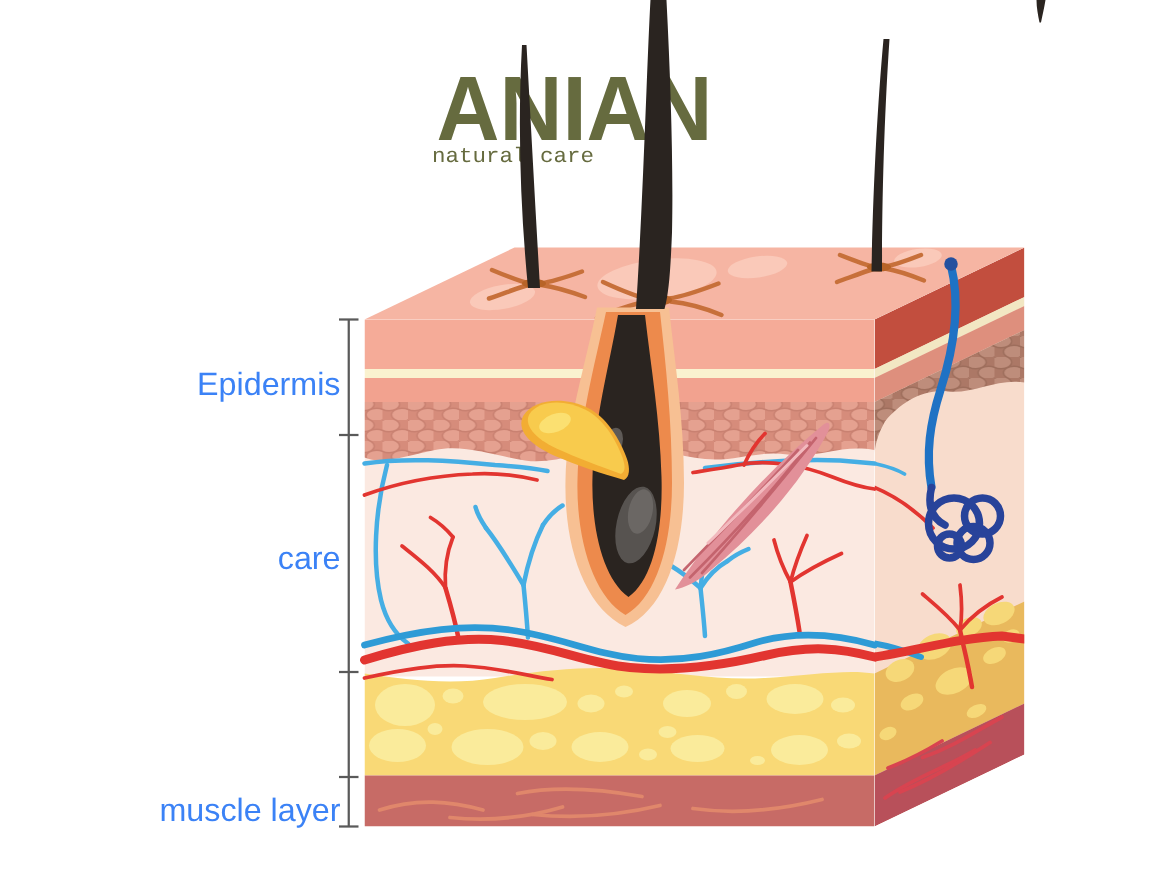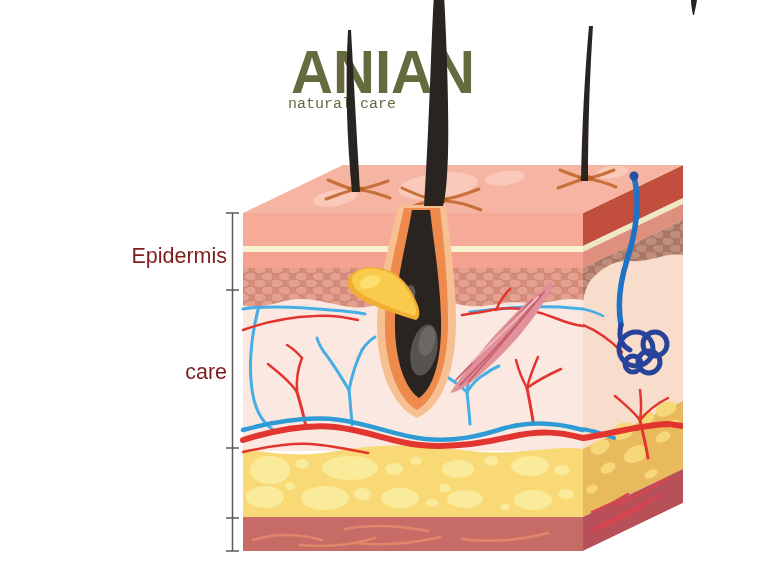--- a/index.html
+++ b/index.html
@@ -1,19 +1,19 @@
 <!DOCTYPE html>
 <html><head>
 <meta charset="utf-8">
 <style>
   html,body{margin:0;padding:0;background:#ffffff;}
   #stage{position:relative;width:780px;height:580px;background:#ffffff;overflow:hidden;
          font-family:"Liberation Sans",sans-serif;border-radius:25px;}
   #stage svg{position:absolute;left:0;top:0;}
-  .layer-label{position:absolute;right:553px;color:#7f1d1d;font-size:21.5px;line-height:25px;
+  .layer-label{position:absolute;right:553px;color:#3b82f6;font-size:21.5px;line-height:25px;
                white-space:nowrap;text-align:right;font-family:"Liberation Sans",sans-serif;}
 </style>
 </head>
 <body>
 
 <div id="stage">
 
 <svg width="780" height="580" viewBox="0 0 780 580">
   <defs>
     <pattern id="pebF" width="17" height="14" patternUnits="userSpaceOnUse">
@@ -233,14 +233,15 @@
     <line x1="226" y1="213" x2="239" y2="213"></line>
     <line x1="226" y1="290" x2="239" y2="290"></line>
     <line x1="226" y1="448" x2="239" y2="448"></line>
     <line x1="226" y1="518" x2="239" y2="518"></line>
     <line x1="226" y1="551" x2="239" y2="551"></line>
   </g>
 </svg>
 
 <div class="layer-label" style="top:244px">Epidermis</div>
 <div class="layer-label" style="top:360px">care</div>
+<div class="layer-label" style="top:528px">muscle layer</div>
 
 </div>
 
 </body></html>

